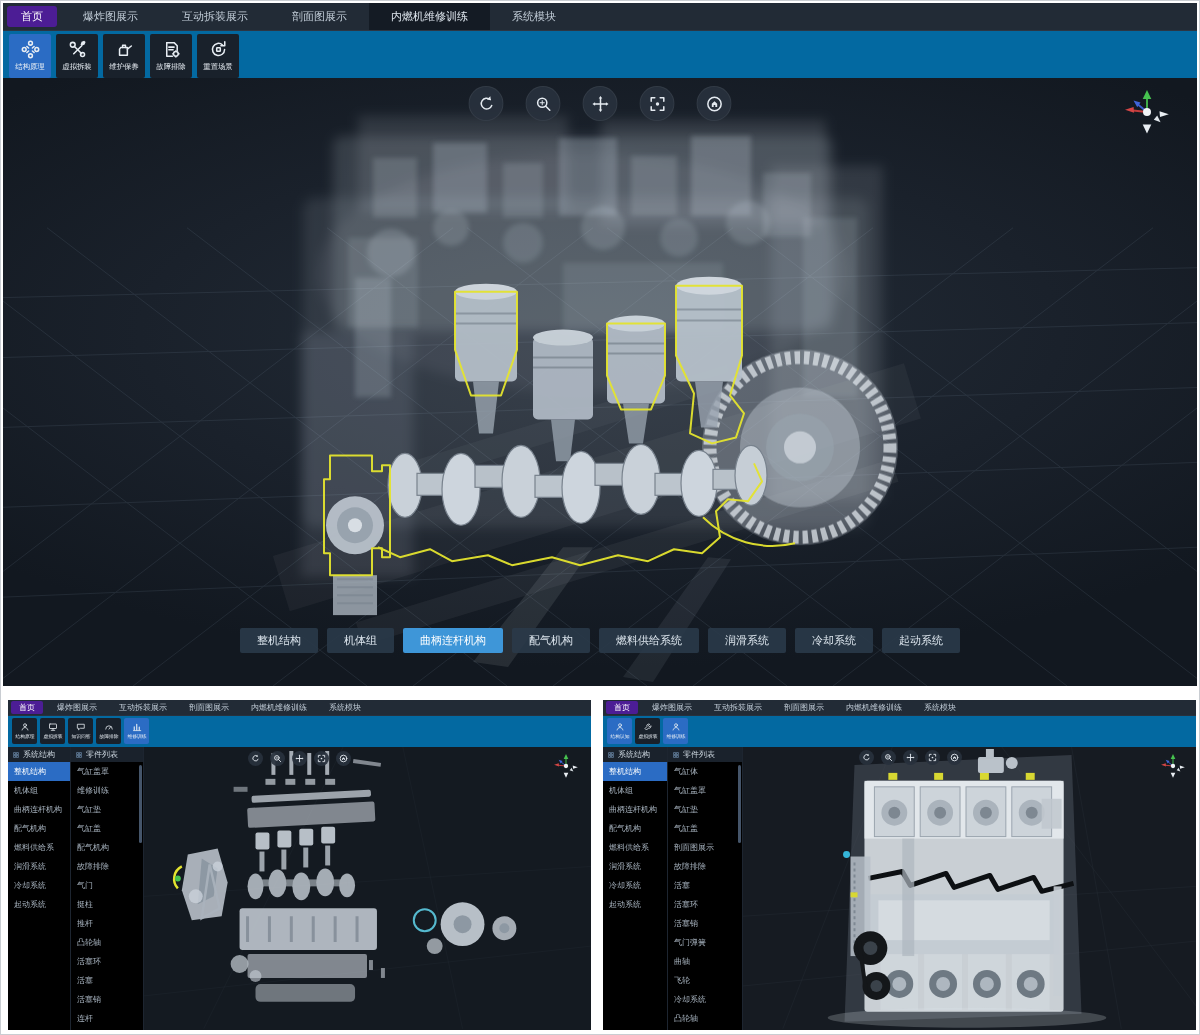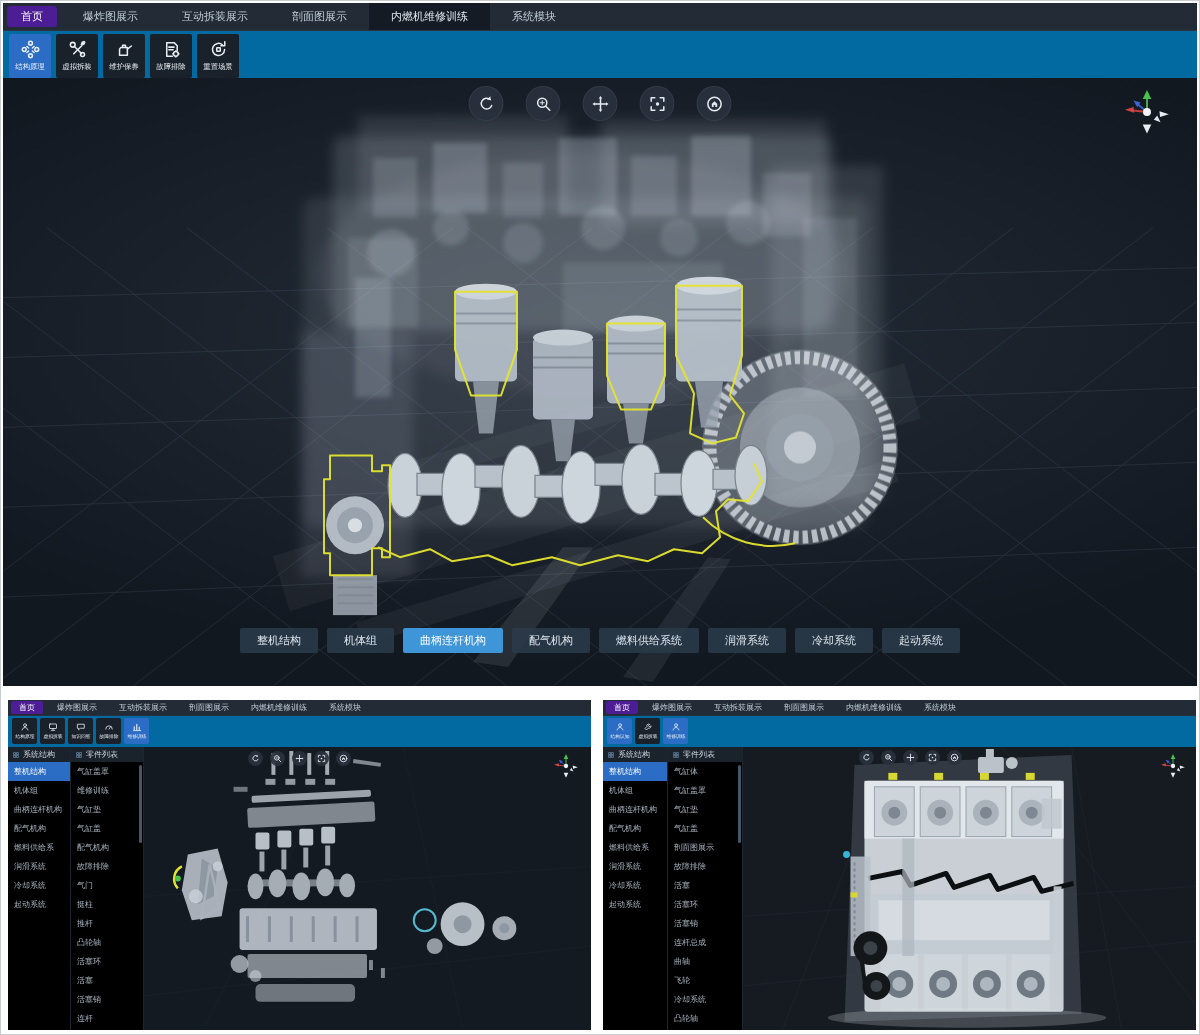--- a/index.html
+++ b/index.html
@@ -625,21 +625,21 @@
       <div class="sblist">
           <div class="side-item">气缸体</div>
           <div class="side-item">气缸盖罩</div>
           <div class="side-item">气缸垫</div>
           <div class="side-item">气缸盖</div>
           <div class="side-item">剖面图展示</div>
           <div class="side-item">故障排除</div>
           <div class="side-item">活塞</div>
           <div class="side-item">活塞环</div>
           <div class="side-item">活塞销</div>
-          <div class="side-item">连杆总成</div>
+          <div class="side-item">气门弹簧</div>
           <div class="side-item">曲轴</div>
           <div class="side-item">飞轮</div>
           <div class="side-item">冷却系统</div>
           <div class="side-item">凸轮轴</div>
           <div class="side-item">正时齿轮</div>
         </div>
       <div class="sbar"></div>
     </div>
 
     <div style="flex:1;position:relative;background:#161b22">

